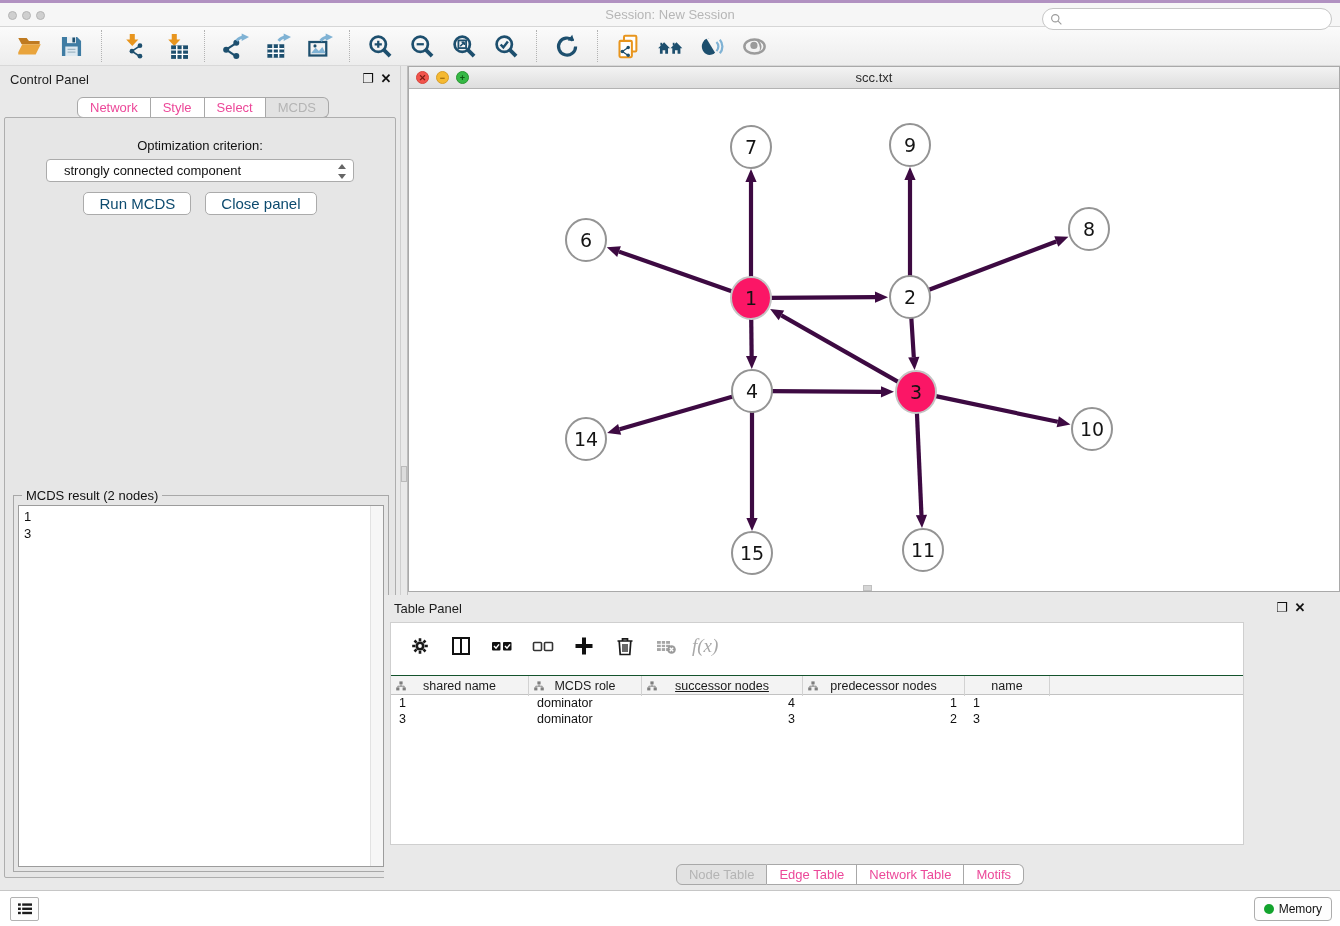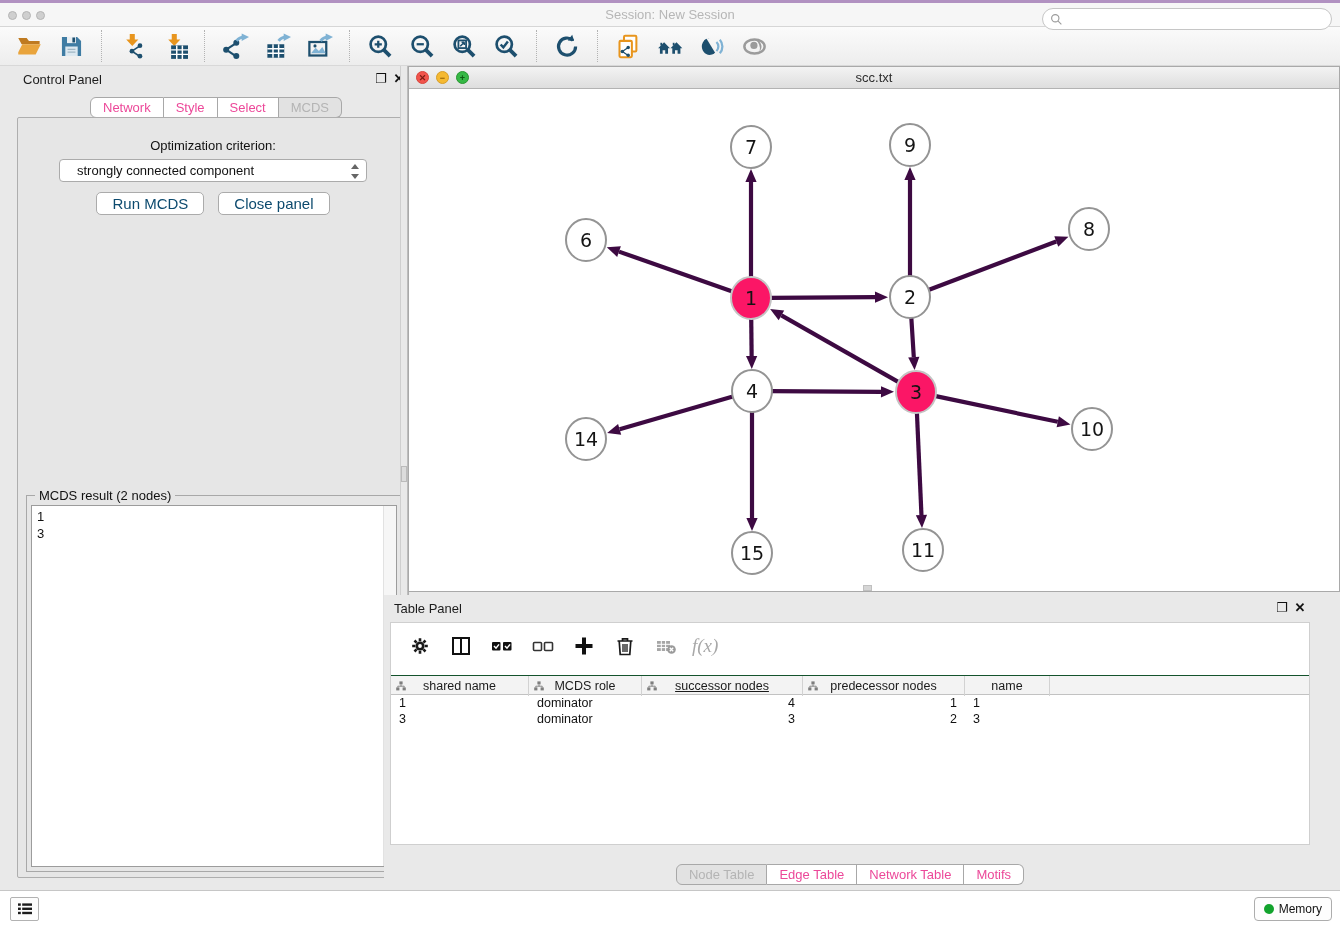--- a/index.html
+++ b/index.html
@@ -25,21 +25,21 @@
     margin:0 5px; cursor:default; }
   .tbtn svg { width:27px; height:27px; }
   .tsep { width:1px; height:32px; border-left:1px dotted #b3b3b3; margin:0 9px; }
   .searchbox { position:absolute; right:8px; top:8px; width:290px; height:22px;
     background:#fff; border:1px solid #c6c6c6; border-radius:11px; }
   .searchbox svg { position:absolute; left:7px; top:4px; width:13px; height:13px; }
   .searchbox input { position:absolute; left:24px; top:1px; width:258px; height:18px;
     border:none; outline:none; font-size:12px; background:transparent; }
 
   
-  .control-panel { position:absolute; left:13px; top:66px; width:400px; height:824px; background:#e9e9e9; }
+  .control-panel { position:absolute; left:0; top:66px; width:400px; height:824px; background:#e9e9e9; }
   .panel-head { position:relative; height:28px; }
   .panel-head .ptitle { position:absolute; left:10px; top:6px; font-size:13px; color:#1c1c1c; }
   .win-ic { position:absolute; top:5px; font-size:13px; color:#111; width:16px; text-align:center; cursor:default; }
   .float-ic { font-weight:400; }
   .close-ic { font-weight:700; }
 
   .seg-row { position:absolute; display:flex; }
   .cp-tabs { left:77px; top:31px; }
   .seg { height:21px; line-height:19px; padding:0 12px; font-size:13px; background:#fff;
     color:#ec4899; border:1px solid #a8a8a8; border-left:none; cursor:default; }
@@ -84,21 +84,21 @@
     text-align:center; line-height:12px; font-size:9px; font-weight:700; cursor:default; }
   .mac-red { left:7px; background:#f1544c; border:1px solid #d8443c; color:#7c1b12; }
   .mac-yel { left:27px; background:#f5b931; border:1px solid #d79e28; color:#8f5c00; }
   .mac-grn { left:47px; background:#35b845; border:1px solid #27962f; color:#0d5c12; }
   .net-canvas { position:absolute; left:0; top:22px; width:930px; height:502px; background:#fff; }
   .net-knob { position:absolute; left:454px; bottom:0px; width:9px; height:6px;
     background:#d6d6d6; border:1px solid #c0c0c0; }
 
   
   .table-panel { position:absolute; left:384px; top:595px; width:932px; height:295px; background:#e9e9e9; }
-  .tp-box { position:absolute; left:6px; top:27px; width:920px; height:223px; background:#fff;
+  .tp-box { position:absolute; left:6px; top:27px; width:854px; height:223px; background:#fff;
     border:1px solid #cfcfcf; }
   .tp-toolbar { position:absolute; left:0; top:0; width:100%; height:46px; display:flex;
     align-items:center; padding-left:14px; }
   .tpbtn { width:30px; height:30px; margin-right:11px; display:flex; align-items:center; justify-content:center; cursor:default; }
   .tpbtn svg { width:22px; height:22px; }
   .fx-label { font-size:19px; font-style:italic; font-family:"Liberation Serif", serif; color:#a8a8a8; }
   .tgrid { position:absolute; left:0; top:52px; width:100%; }
   .thead { display:flex; height:20px; background:#f3f3f3; border-top:1px solid #14532d; border-bottom:1px solid #c2c2c2;text-align:right; }
   .th { position:relative; height:20px; border-right:1px solid #d2d2d2; display:flex;
     align-items:center; justify-content:center; font-size:12.5px; color:#1b1b1b; gap:6px; cursor:default; }

